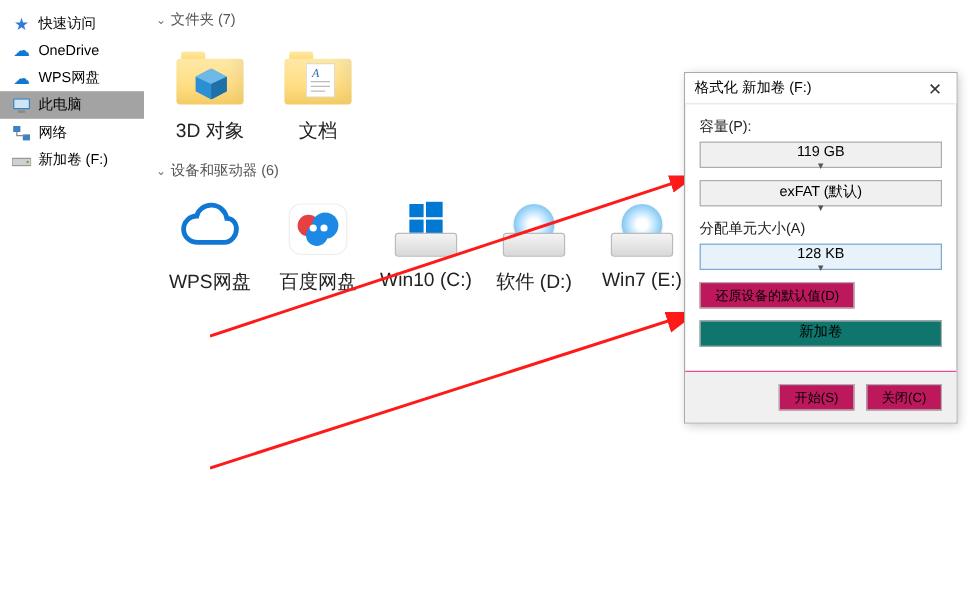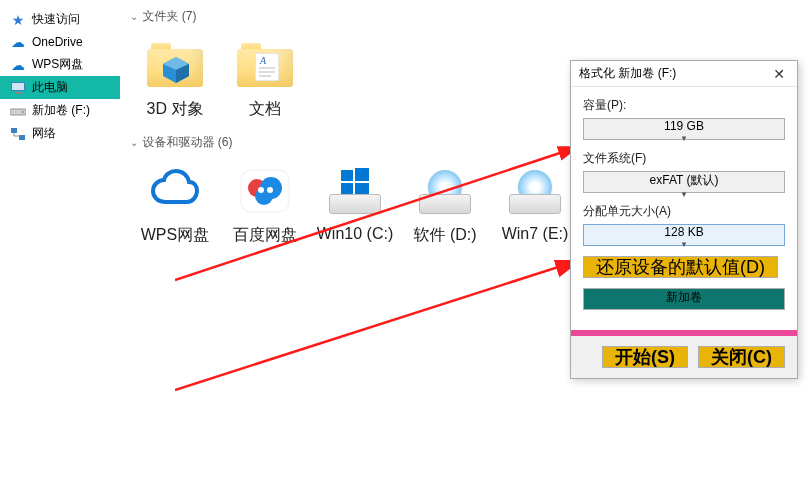--- a/index.html
+++ b/index.html
@@ -1,21 +1,21 @@
 <!DOCTYPE html>
 <html><head>
 <meta charset="utf-8">
 <style>
 * { box-sizing: border-box; margin: 0; padding: 0; }
 body { font-family: "Microsoft YaHei", "Segoe UI", sans-serif; font-size: 12px; background: #fff; width: 810px; height: 504px; overflow: hidden; position: relative; }
 
 .main { display: flex; height: 100%; }
 .sidebar { width: 120px; background: #fff; padding: 8px 0; }
 .sidebar-item { display: flex; align-items: center; padding: 3px 10px; gap: 6px; cursor: pointer; }
-.sidebar-item.selected { background: #14b8a6; }
+.sidebar-item.selected { background: #a3a3a3; }
 .sidebar-icon { width: 16px; height: 16px; display: flex; align-items: center; justify-content: center; }
 .content { flex: 1; padding: 4px 10px; overflow: hidden; }
 .section-header { display: flex; align-items: center; gap: 4px; color: #555; padding: 4px 0 6px 0; }
 .section-header .chev { font-size: 10px; color: #777; }
 .grid { display: flex; flex-wrap: wrap; gap: 0; }
 .item { width: 90px; display: flex; flex-direction: column; align-items: center; padding: 6px 2px 10px; }
 .item .thumb { width: 64px; height: 56px; display: flex; align-items: center; justify-content: center; margin-bottom: 6px; }
 .item .label { font-size: 16px; color: #222; text-align: center; }
 
 .folder { width: 56px; height: 44px; position: relative; }
@@ -29,22 +29,22 @@
 .dialog { position: absolute; top: 60px; right: 12px; width: 228px; background: #fff; border: 1px solid #aaa; box-shadow: 2px 2px 8px rgba(0,0,0,.2); z-index: 10; }
 .dialog-title { display: flex; align-items: center; justify-content: space-between; padding: 4px 8px; font-size: 12px; border-bottom: 1px solid #e5e5e5; background:#fff;}
 .dialog-title .close { cursor: pointer; padding: 0 4px; font-size: 14px; color:#333;}
 .dialog-body { padding: 10px 12px; }
 .field { margin-bottom: 10px; }
 .field-label { font-size: 12px; margin-bottom: 4px; color: #222; }
 .select, .textinput { width: 100%; height: 22px; border: 1px solid #adadad; background: #f0f0f0; padding: 0 6px; font-size: 12px; display: flex; align-items: center; justify-content: space-between; flex-direction: column; }
 .select .caret { font-size: 9px; color: #555; }
 .select.hl { background: #e8f2fb; border-color: #7aa7d7; }
 .textinput { background: #0f766e; }
-.button { height: 22px; padding: 0 12px; background: #eab308; border: 1px solid #adadad; font-size: 18px; display: inline-flex; align-items: center; cursor: pointer; }
-.dialog-footer { display: flex; justify-content: flex-end; gap: 10px; padding: 10px 12px; border-top: 6px solid #ec4899; background: #f0f0f0; font-weight: bold; }
+.button { height: 22px; padding: 0 12px; background: #be185d; border: 1px solid #adadad; font-size: 11px; display: inline-flex; align-items: center; cursor: pointer; }
+.dialog-footer { display: flex; justify-content: flex-end; gap: 10px; padding: 10px 12px; border-top: 1px solid #ec4899; background: #f0f0f0; }
 .checkbox-row { display: flex; align-items: center; gap: 6px; margin-top: 6px; }
 .fieldset { border: 1px solid #d9d9d9; padding: 8px 8px 10px; margin-bottom: 12px; position: relative; }
 .fieldset-label { position: absolute; top: -8px; left: 6px; background: #fff; padding: 0 4px; font-size: 12px; }
 
 .arrow-svg { position: absolute; left: 175px; top: 110px; z-index: 5; pointer-events:none;}
 .blue-arrow-over { position:absolute; right:-4px; bottom:-4px; }
 
 .star { color:#2e7cd6; font-size:14px;}
 .cloud-blue { color:#1078d4; font-size:14px;}
 .monitor { color:#6a6a6a;}
@@ -71,36 +71,36 @@
         <svg width="16" height="16" viewBox="0 0 16 16">
             <rect x="1" y="2" width="14" height="9" fill="#3b82c4" rx="1"></rect>
             <rect x="2" y="3" width="12" height="7" fill="#cfe5f6"></rect>
             <rect x="5" y="12" width="6" height="2" fill="#888"></rect>
           </svg>
       </span>
       <span>此电脑</span>
     </div>
     <div class="sidebar-item">
       <span class="sidebar-icon">
-        <svg width="16" height="10" viewBox="0 0 16 10">
-            <rect x="0" y="3" width="16" height="6" rx="1" fill="#d0d0d0" stroke="#999"></rect>
-            <circle cx="13" cy="6" r="1" fill="#6aa84f"></circle>
-          </svg>
-      </span>
-      <span>新加卷 (F:)</span>
-    </div>
-    <div class="sidebar-item">
-      <span class="sidebar-icon">
         <svg width="16" height="16" viewBox="0 0 16 16">
             <rect x="1" y="2" width="6" height="5" fill="#3b82c4"></rect>
             <rect x="9" y="9" width="6" height="5" fill="#3b82c4"></rect>
             <path d="M4 7v3h7" stroke="#888" fill="none"></path>
           </svg>
       </span>
       <span>网络</span>
+    </div>
+    <div class="sidebar-item">
+      <span class="sidebar-icon">
+        <svg width="16" height="10" viewBox="0 0 16 10">
+            <rect x="0" y="3" width="16" height="6" rx="1" fill="#d0d0d0" stroke="#999"></rect>
+            <circle cx="13" cy="6" r="1" fill="#6aa84f"></circle>
+          </svg>
+      </span>
+      <span>新加卷 (F:)</span>
     </div>
   </div>
 
   <div class="content">
     <div class="section-header">
       <span class="chev">⌄</span>
       <span>文件夹 (7)</span>
     </div>
     <div class="grid">
       <div class="item">
@@ -222,21 +222,20 @@
   </div>
   <div class="dialog-body">
     <div class="field">
       <div class="field-label">容量(P):</div>
       <div class="select">
         <span>119 GB</span>
         <span class="caret">▾</span>
       </div>
     </div>
     <div class="field">
-      <div class="field-label">文件系统(F)</div>
       <div class="select">
         <span>exFAT (默认)</span>
         <span class="caret">▾</span>
       </div>
     </div>
     <div class="field">
       <div class="field-label">分配单元大小(A)</div>
       <div class="select hl">
         <span>128 KB</span>
         <span class="caret">▾</span>

